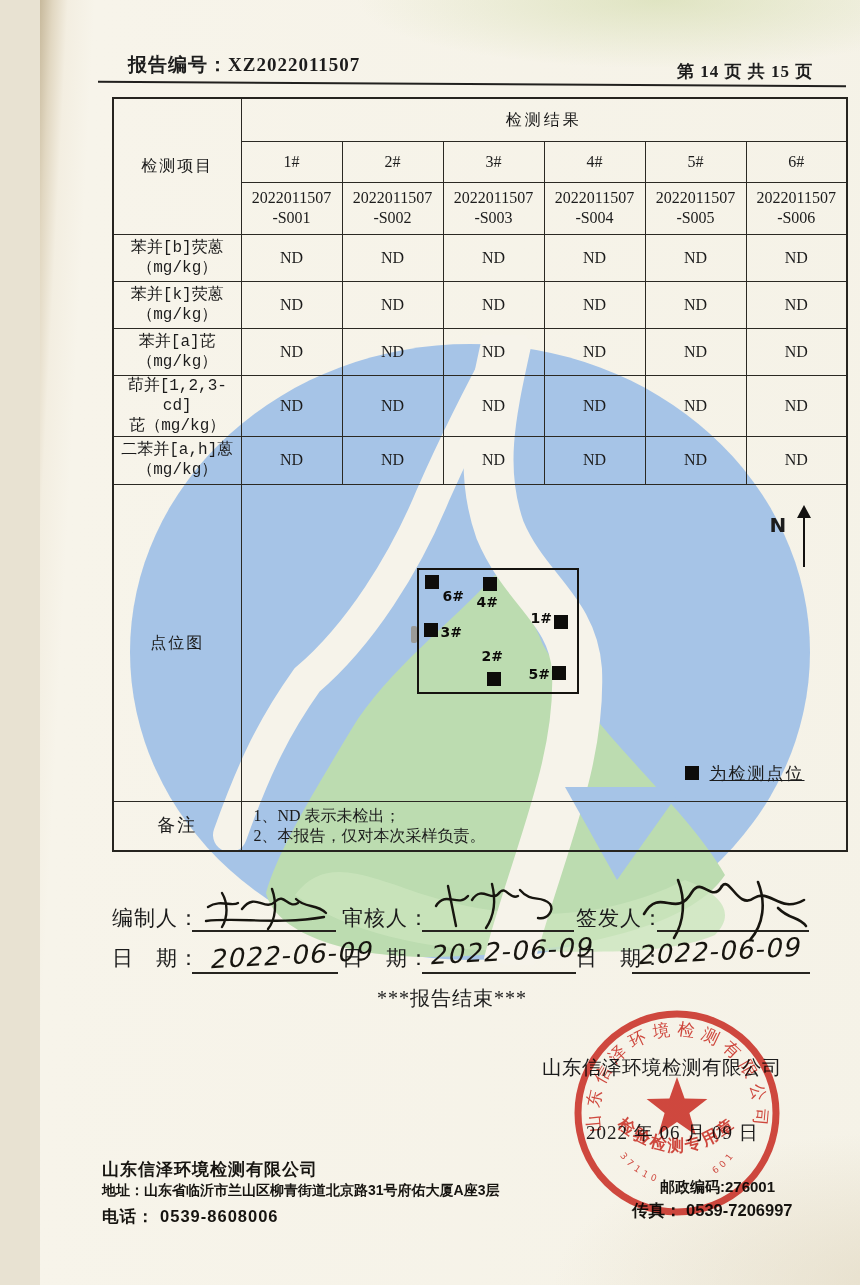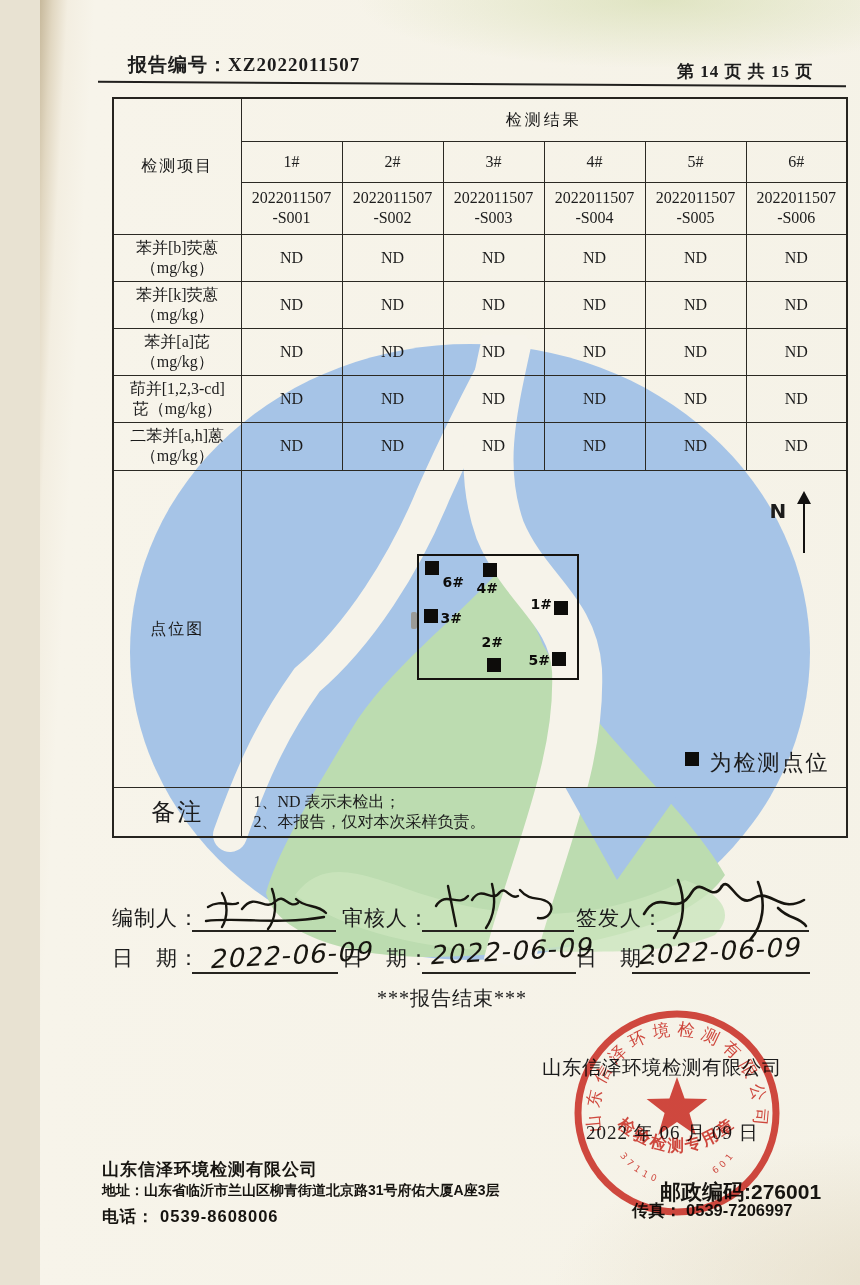--- a/index.html
+++ b/index.html
@@ -24,47 +24,47 @@
   }
   table.rpt td{
     border:1.5px solid #2b2923;text-align:center;vertical-align:middle;
     padding:0;background:transparent;font-size:16px;line-height:1.25;
   }
   .cell-2l span{display:block;}
   .item-hd{font-size:18px;letter-spacing:2px;}
   .res-hd{font-size:18px;letter-spacing:3px;}
   .s-num{font-size:17px;}
   .s-id{font-size:15.5px;}
-  .row-name{font-size:16.5px;}
+  .row-name{font-size:16.5px;font-family:Liberation Mono, monospace;}
   .nd{font-size:16px;}
   .mapcell{position:relative;}
   .maplabel{font-size:18px;letter-spacing:2px;}
   .remarks-cell{text-align:left !important;padding:4px 0 4px 12px !important;font-size:16.5px;line-height:23px;}
   .siterect{position:absolute;left:175px;top:83px;width:158px;height:122px;border:2px solid #15130f;}
   .pt{position:absolute;width:14px;height:14px;background:#0d0c0a;}
   .ptlabel{position:absolute;font-family:"DejaVu Sans",sans-serif;font-weight:bold;font-size:14px;color:#0d0c0a;}
   .graytick{position:absolute;left:169px;top:141px;width:6px;height:17px;background:#9b9b98;border-radius:2px;}
   .north-n{position:absolute;left:528px;top:28px;font-family:"DejaVu Sans",sans-serif;font-weight:bold;font-size:20px;}
   .north-line{position:absolute;left:561px;top:30px;width:2.5px;height:52px;background:#121110;}
   .north-head{position:absolute;left:555px;top:20px;width:0;height:0;border-left:7px solid transparent;border-right:7px solid transparent;border-bottom:13px solid #121110;}
   .legend-sq{position:absolute;left:443px;top:281px;width:14px;height:14px;background:#0d0c0a;}
-  .legend-tx{position:absolute;left:468px;top:278px;font-size:22px;letter-spacing:2px;}
+  .legend-tx{position:absolute;left:468px;top:278px;font-size:17px;letter-spacing:2px;text-decoration:underline;}
   .sig-label{font-size:21px;font-weight:normal;letter-spacing:1px;z-index:3;}
   .sig-line{height:2px;background:#26241f;z-index:3;}
   .hand{font-family:"DejaVu Sans",sans-serif;color:#17150f;transform:skewX(-14deg) rotate(-3deg);font-size:26px;letter-spacing:1px;z-index:4;}
   .sigsvg{z-index:4;}
   .endtext{left:337px;top:985px;font-size:20px;font-weight:normal;letter-spacing:1px;}
   .stamp-co{left:502px;top:1054px;font-size:19.5px;letter-spacing:0.5px;z-index:3;}
   .stamp-note{left:523px;top:1085px;font-size:18px;letter-spacing:0.5px;z-index:3;}
   .stamp-date{left:546px;top:1120px;font-size:19px;letter-spacing:1px;z-index:3;}
   .ft-sans{font-family:"Liberation Sans",sans-serif;font-weight:bold;color:#161410;}
   .ft-co{left:62px;top:1158px;font-size:17px;letter-spacing:1px;}
   .ft-addr{left:62px;top:1182px;font-size:14px;}
   .ft-tel{left:62px;top:1206px;font-size:16.5px;letter-spacing:1px;}
-  .ft-post{left:620px;top:1178px;font-size:21px;z-index:5;}
+  .ft-post{left:620px;top:1178px;font-size:15px;z-index:5;}
   .ft-fax{left:592px;top:1200px;font-size:16.5px;z-index:5;}
   .wm{left:85px;top:335px;z-index:1;}
   .stampwrap{left:527px;top:1003px;width:220px;height:220px;z-index:6;mix-blend-mode:multiply;opacity:.9;}
 </style>
 </head>
 <body>
 
 <div class="page">
 
   <svg class="abs wm" width="700" height="630" viewBox="0 0 700 630">
@@ -207,21 +207,21 @@
         <div class="pt" style="left:183px;top:90px;"></div>
         <div class="ptlabel" style="left:201px;top:103px;">6#</div>
         <div class="north-n">N</div>
         <div class="north-line"></div>
         <div class="north-head"></div>
         <div class="legend-sq"></div>
         <div class="legend-tx">为检测点位</div>
       </td>
     </tr>
     <tr style="height:46px">
-      <td style="font-size:24px;letter-spacing:2px;">备注</td>
+      <td style="font-size:18px;letter-spacing:2px;">备注</td>
       <td colspan="6" class="remarks-cell">
         <div>1、ND 表示未检出；</div>
         <div>2、本报告，仅对本次采样负责。</div>
       </td>
     </tr>
   </tbody>
     </table>
 
   <div class="abs sig-label" style="left:72px;top:904px;">编制人：</div>
   <div class="abs sig-line" style="left:152px;top:930px;width:144px;"></div>

